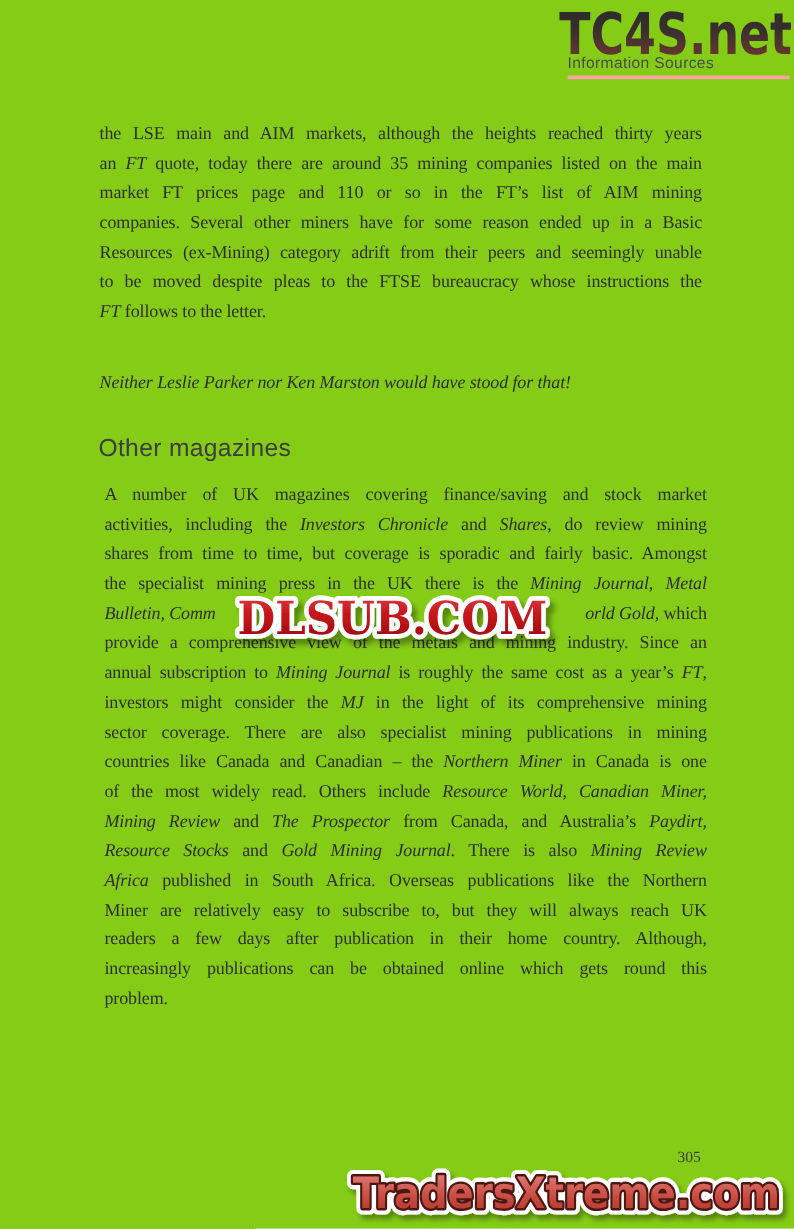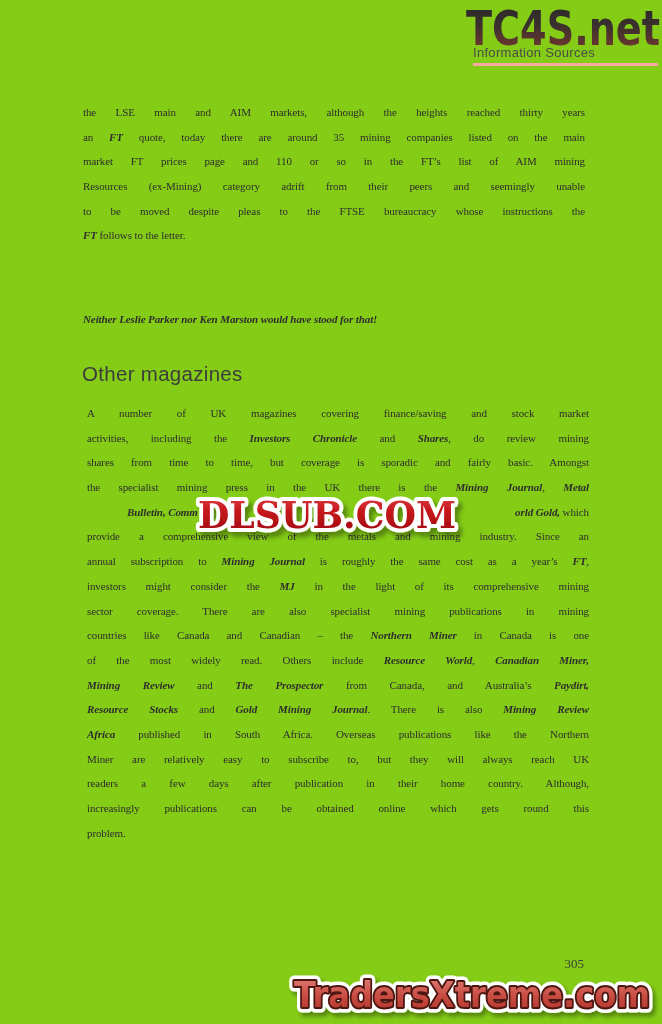--- a/index.html
+++ b/index.html
@@ -10,26 +10,26 @@
 
   
   .logo-wrap { position:absolute; left:462px; top:1px; width:200px; height:50px; }
   .logo-sub {
     position:absolute; left:473px; top:45px; width:185px;
     font-family:"Liberation Sans", sans-serif; font-size:13px; color:#4b4b4b;
     letter-spacing:0.3px; border-bottom:3px solid #fca5a5; padding-bottom:3px;
   }
 
   
-  .textblock { position:absolute; width:502px; color:#2e2e2e; font-size:11px;
+  .textblock { position:absolute; width:502px; color:#2e2e2e; font-size:15px;
     letter-spacing:-0.1px; }
   .line { height:24.7px; line-height:24.7px; text-align:justify; text-align-last:justify; white-space:nowrap; }
   .line.last { text-align-last:left; }
-  .line.split { display:flex; justify-content:space-between;margin-left:40px; }
-  .it { font-style:italic;font-weight:bold; }
+  .line.split { display:flex; justify-content:space-between; }
+  .it { font-style:italic; }
 
   #p1 { left:83px; top:100px; }
   #pq { left:83px; top:307px; }
   #p2 { left:87px; top:401px; }
 
   .section-heading {
     position:absolute; left:82px; top:362px;
     font-family:"Liberation Sans", sans-serif; font-weight:400;
     font-size:20.5px; color:#3d3d3d; letter-spacing:0.3px;text-align:center;
   }
@@ -60,20 +60,21 @@
       </defs>
       <text x="198" y="44" text-anchor="end" textLength="194" lengthAdjust="spacingAndGlyphs" font-family="DejaVu Sans, sans-serif" font-weight="bold" font-size="48" fill="url(#logograd)">TC4S.net</text>
     </svg>
   </div>
   <div class="logo-sub">Information Sources</div>
 
   <div class="textblock" id="p1">
       <div class="line"><span>the LSE main and AIM markets, although the heights reached thirty years</span></div>
       <div class="line"><span>an </span><span class="it">FT</span><span> quote, today there are around 35 mining companies listed on the main</span></div>
       <div class="line"><span>market FT prices page and 110 or so in the FT’s list of AIM mining</span></div>
+      <div class="line"><span>companies. Several other miners have for some reason ended up in a Basic</span></div>
       <div class="line"><span>Resources (ex-Mining) category adrift from their peers and seemingly unable</span></div>
       <div class="line"><span>to be moved despite pleas to the FTSE bureaucracy whose instructions the</span></div>
       <div class="line last"><span class="it">FT</span><span> follows to the letter.</span></div>
     </div>
 
   <div class="textblock" id="pq">
       <div class="line last"><span class="it">Neither Leslie Parker nor Ken Marston would have stood for that!</span></div>
     </div>
 
   <div class="section-heading">Other magazines</div>

